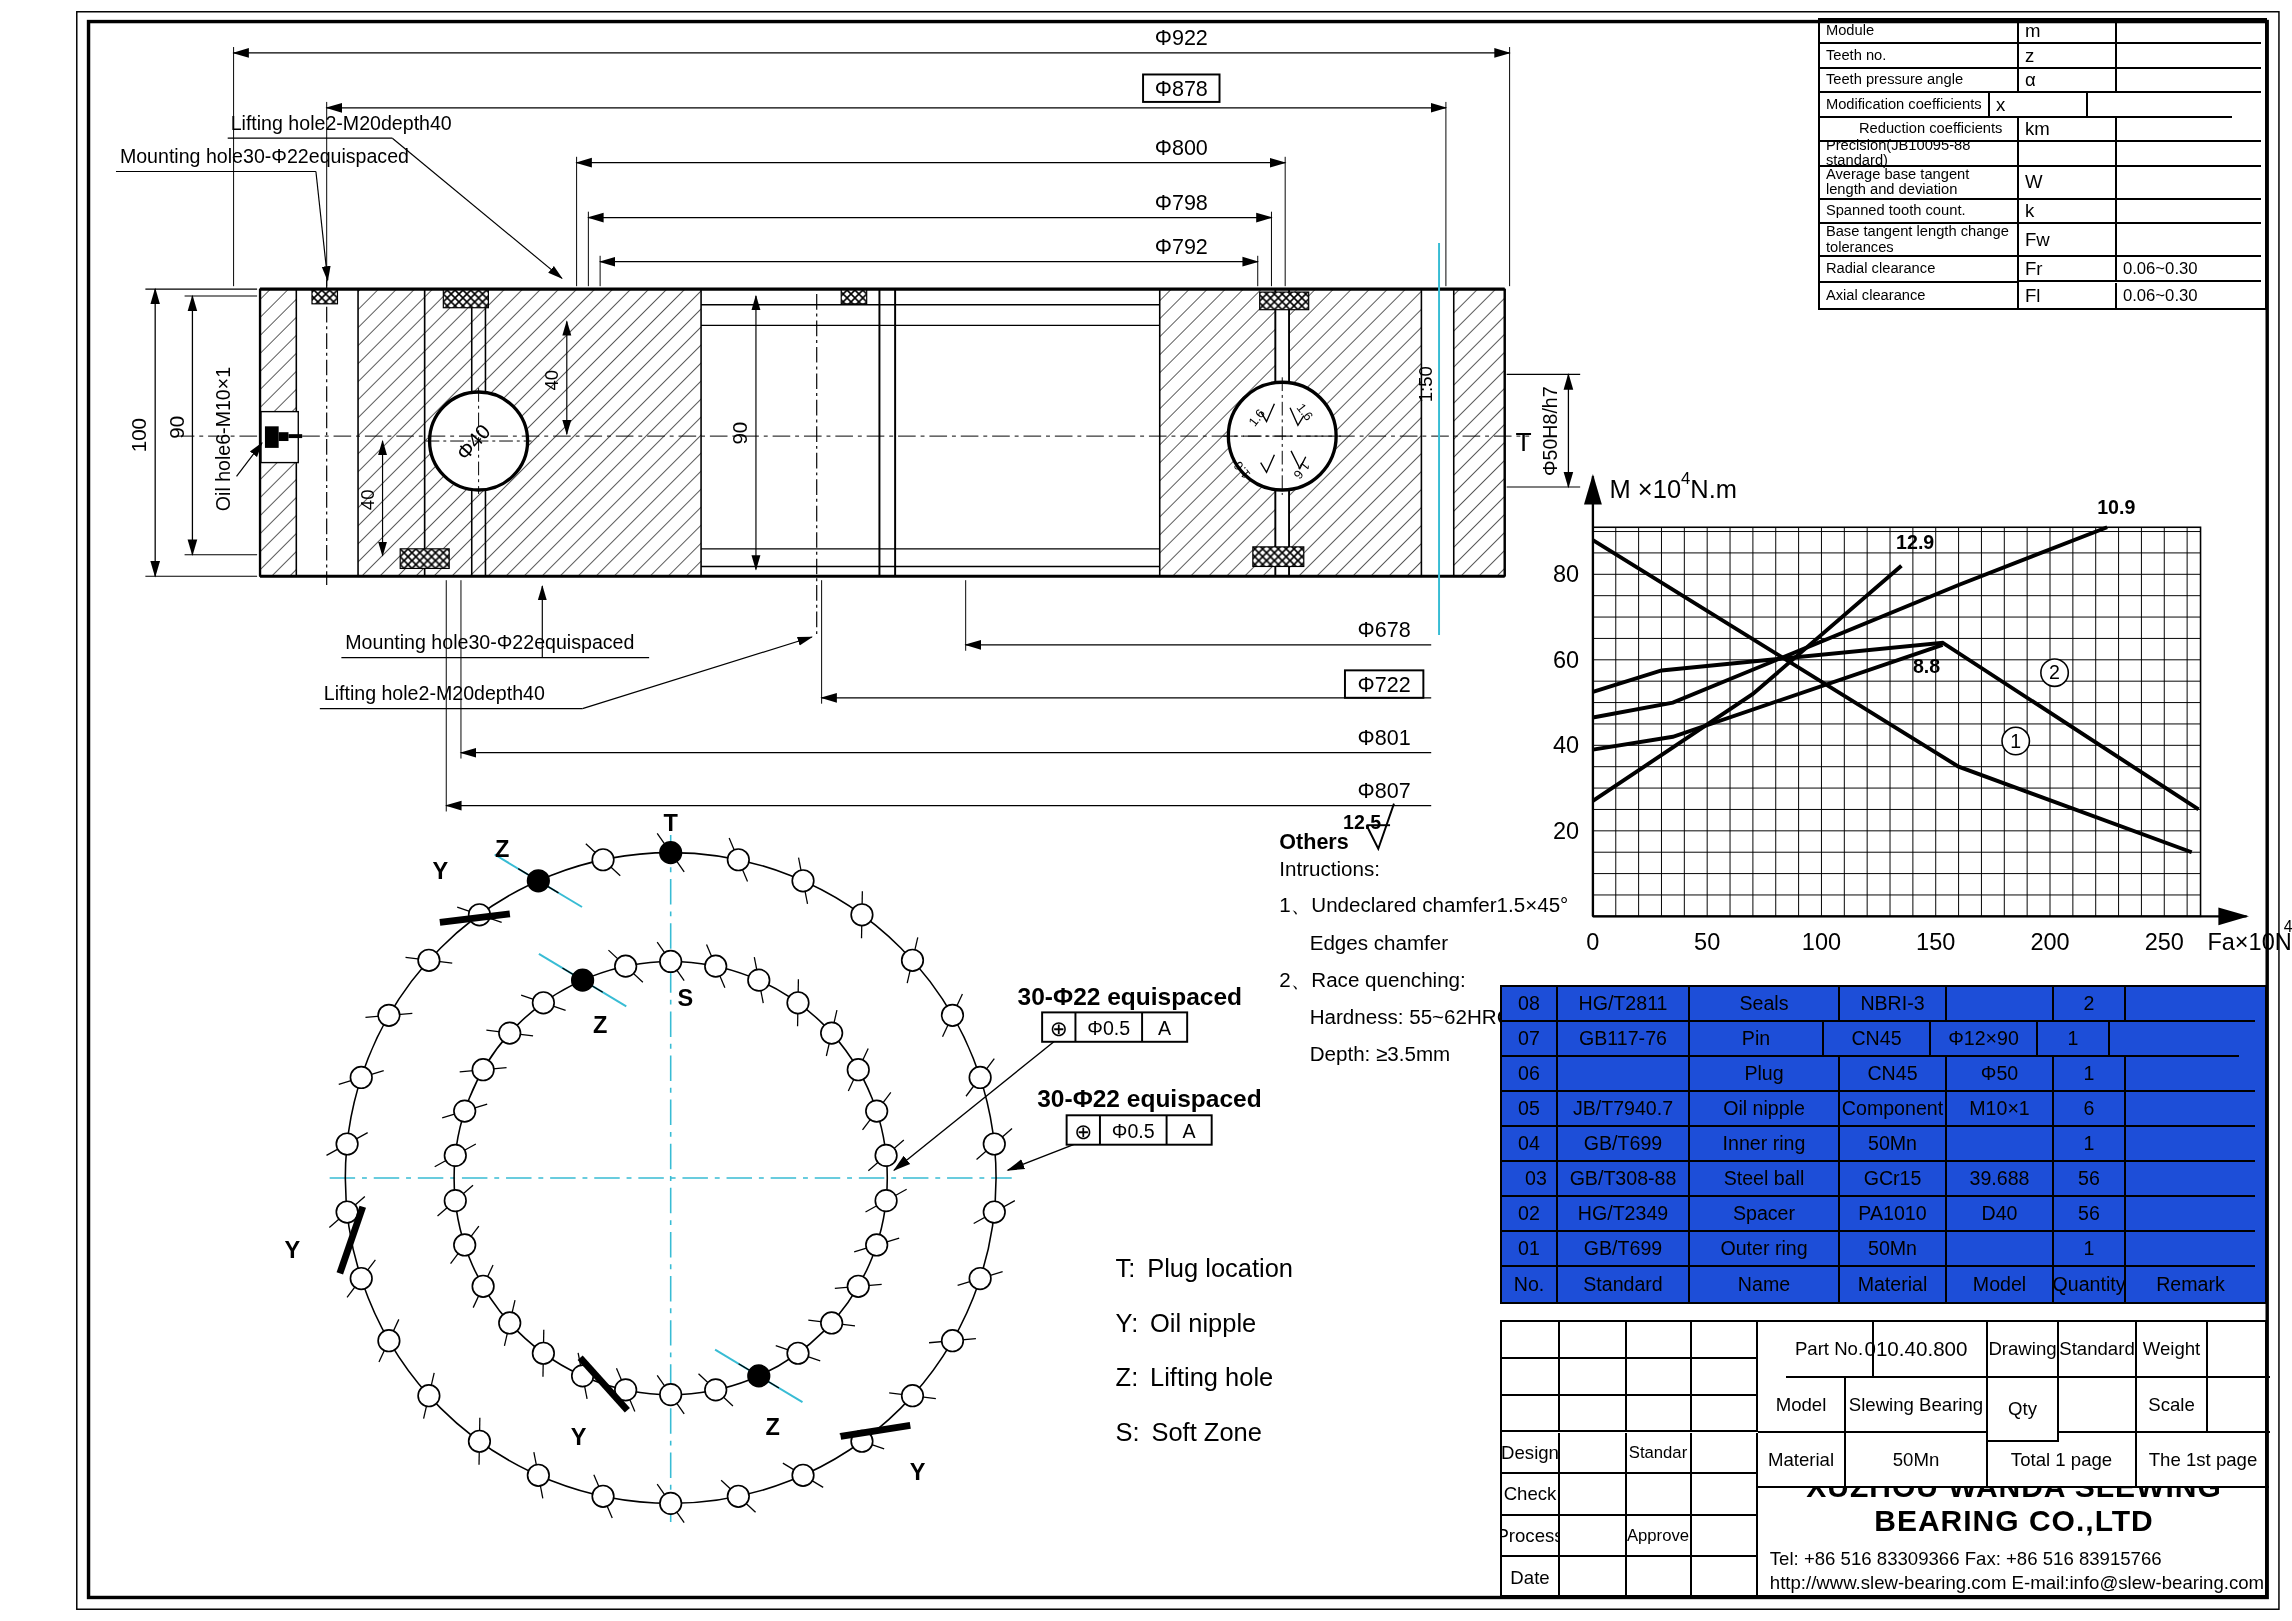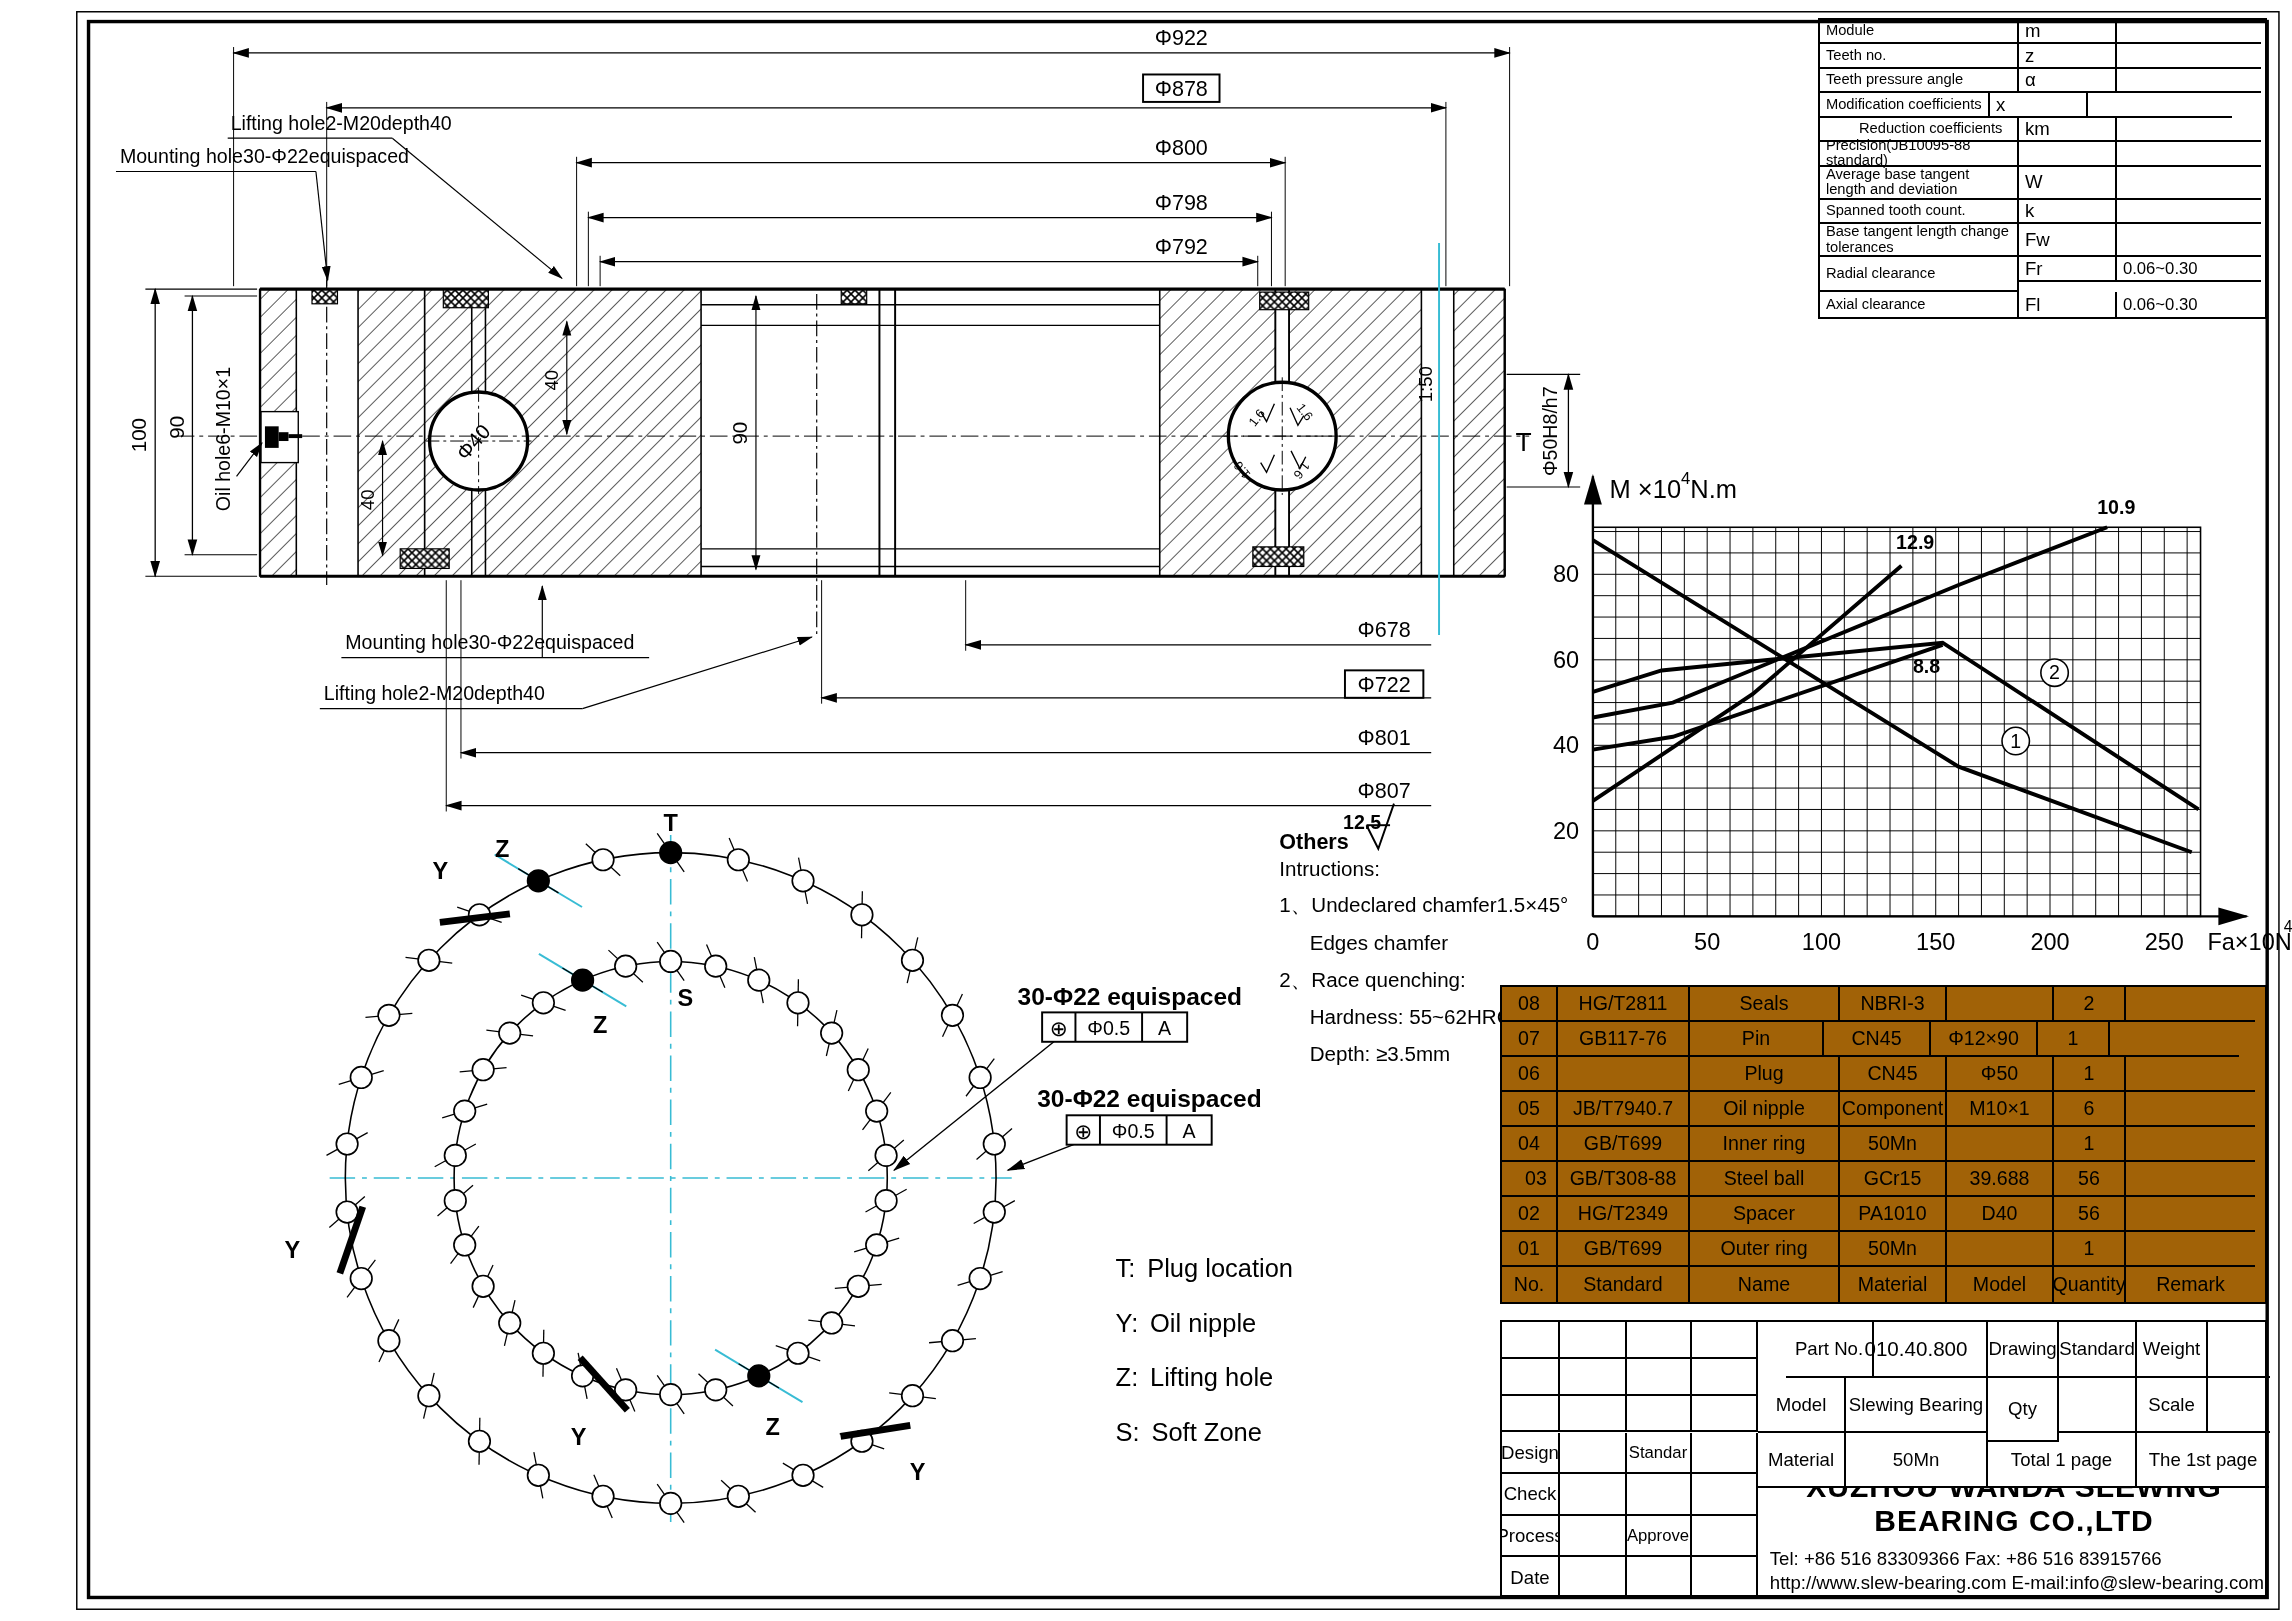--- a/index.html
+++ b/index.html
@@ -9,21 +9,21 @@
   .abs{position:absolute;box-sizing:border-box;}
   
   .ptable{border:2.9px solid #000;}
   .prow{display:flex;}
   .pcell{box-sizing:border-box;border-right:2px solid #000;border-bottom:2px solid #000;
          display:flex;align-items:center;padding:1px 5.9px;font-size:14.7px;line-height:1.05;}
   .pcell:last-child{border-right:none;}
   .prow:last-child .pcell{border-bottom:none;}
   .pcell.sym{font-size:18.6px;}
   
-  .ltable{border:2.9px solid #000;background:#a16207;}
+  .ltable{border:2.9px solid #000;background:#1d4ed8;}
   .lcell{justify-content:center;text-align:center;font-size:19.6px;padding:1px 2px;}
   
   .tb{border:2.9px solid #000;background:#fff;}
   .tbcell{position:absolute;box-sizing:border-box;border-right:2px solid #000;border-bottom:2px solid #000;
           display:flex;align-items:center;justify-content:center;text-align:center;font-size:18.6px;overflow:hidden;}
   .company{font-size:30px;font-weight:bold;letter-spacing:1px;}
   .contact{font-size:18.6px;}
 </style>
 </head>
 <body>
@@ -523,21 +523,21 @@
         <div class="pcell" style="width: 199px; height: 24.5px;">Spanned tooth count.</div>
         <div class="pcell sym" style="width: 98px; height: 24.5px;">k</div>
         <div class="pcell" style="width: 144px; height: 24.5px; font-size: 16.7px;"></div>
       </div>
       <div class="prow">
         <div class="pcell" style="width: 199px; height: 33px;">Base tangent length change tolerances</div>
         <div class="pcell sym" style="width: 98px; height: 33px;">Fw</div>
         <div class="pcell" style="width: 144px; height: 33px; font-size: 16.7px;"></div>
       </div>
       <div class="prow">
-        <div class="pcell" style="width: 199px; height: 35px;">Radial clearance</div>
+        <div class="pcell" style="width: 199px; height: 26px;">Radial clearance</div>
         <div class="pcell sym" style="width: 98px; height: 24.5px;">Fr</div>
         <div class="pcell" style="width: 144px; height: 24.5px; font-size: 16.7px;">0.06~0.30</div>
       </div>
       <div class="prow">
         <div class="pcell" style="width: 199px; height: 24.5px;">Axial clearance</div>
         <div class="pcell sym" style="width: 98px; height: 24.5px;">Fl</div>
         <div class="pcell" style="width: 144px; height: 24.5px; font-size: 16.7px;">0.06~0.30</div>
       </div>
     </div>
   <div id="parts-table" class="abs ltable" style="left:1500px;top:985px;width:767px;">

